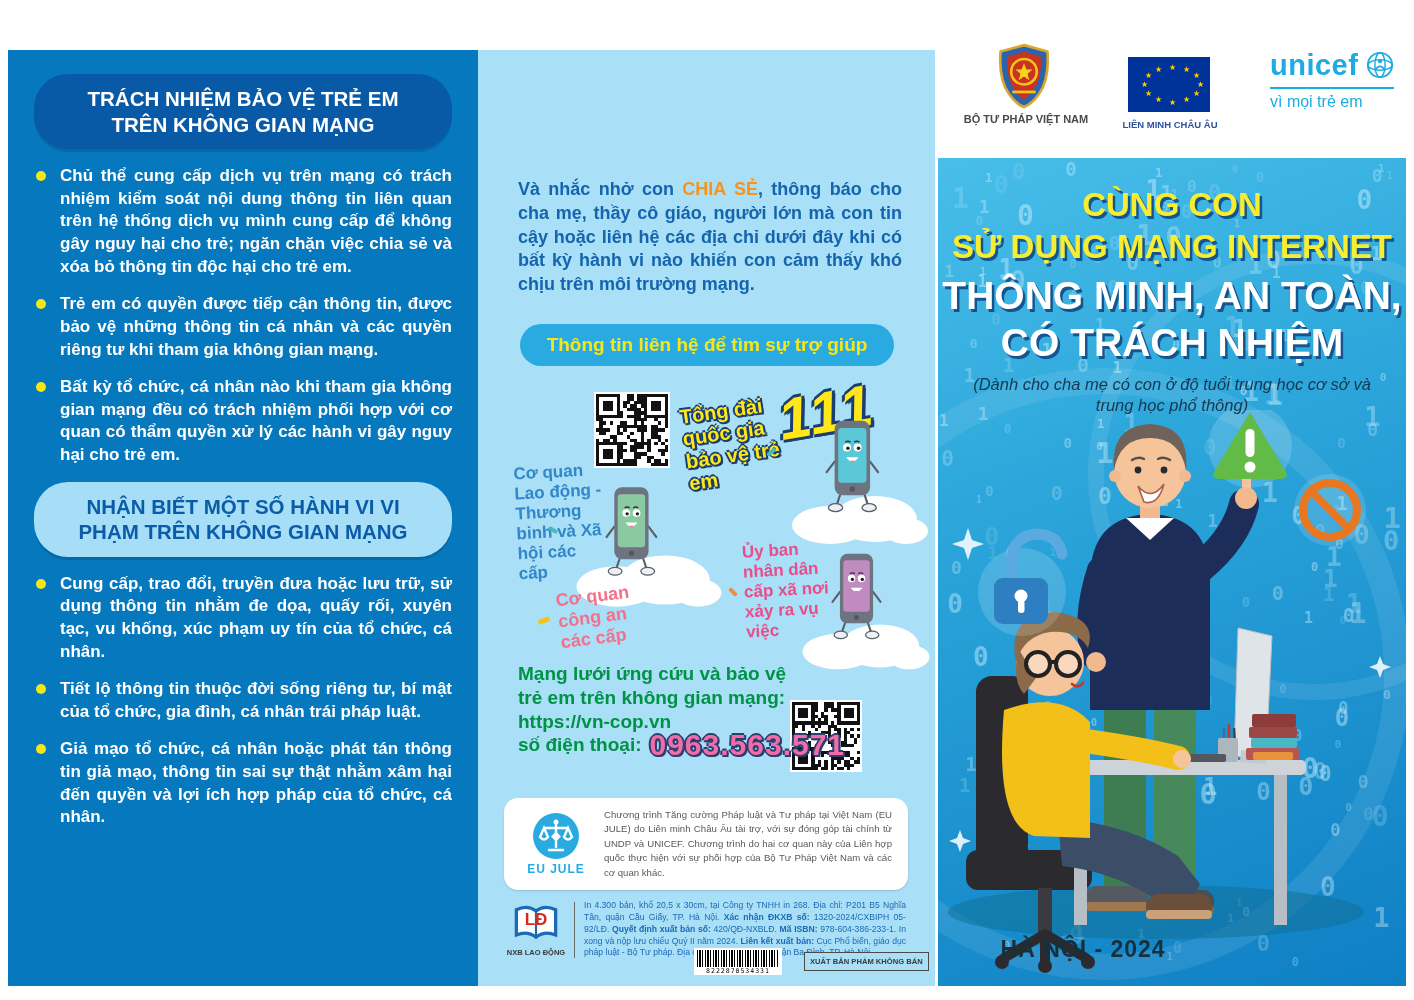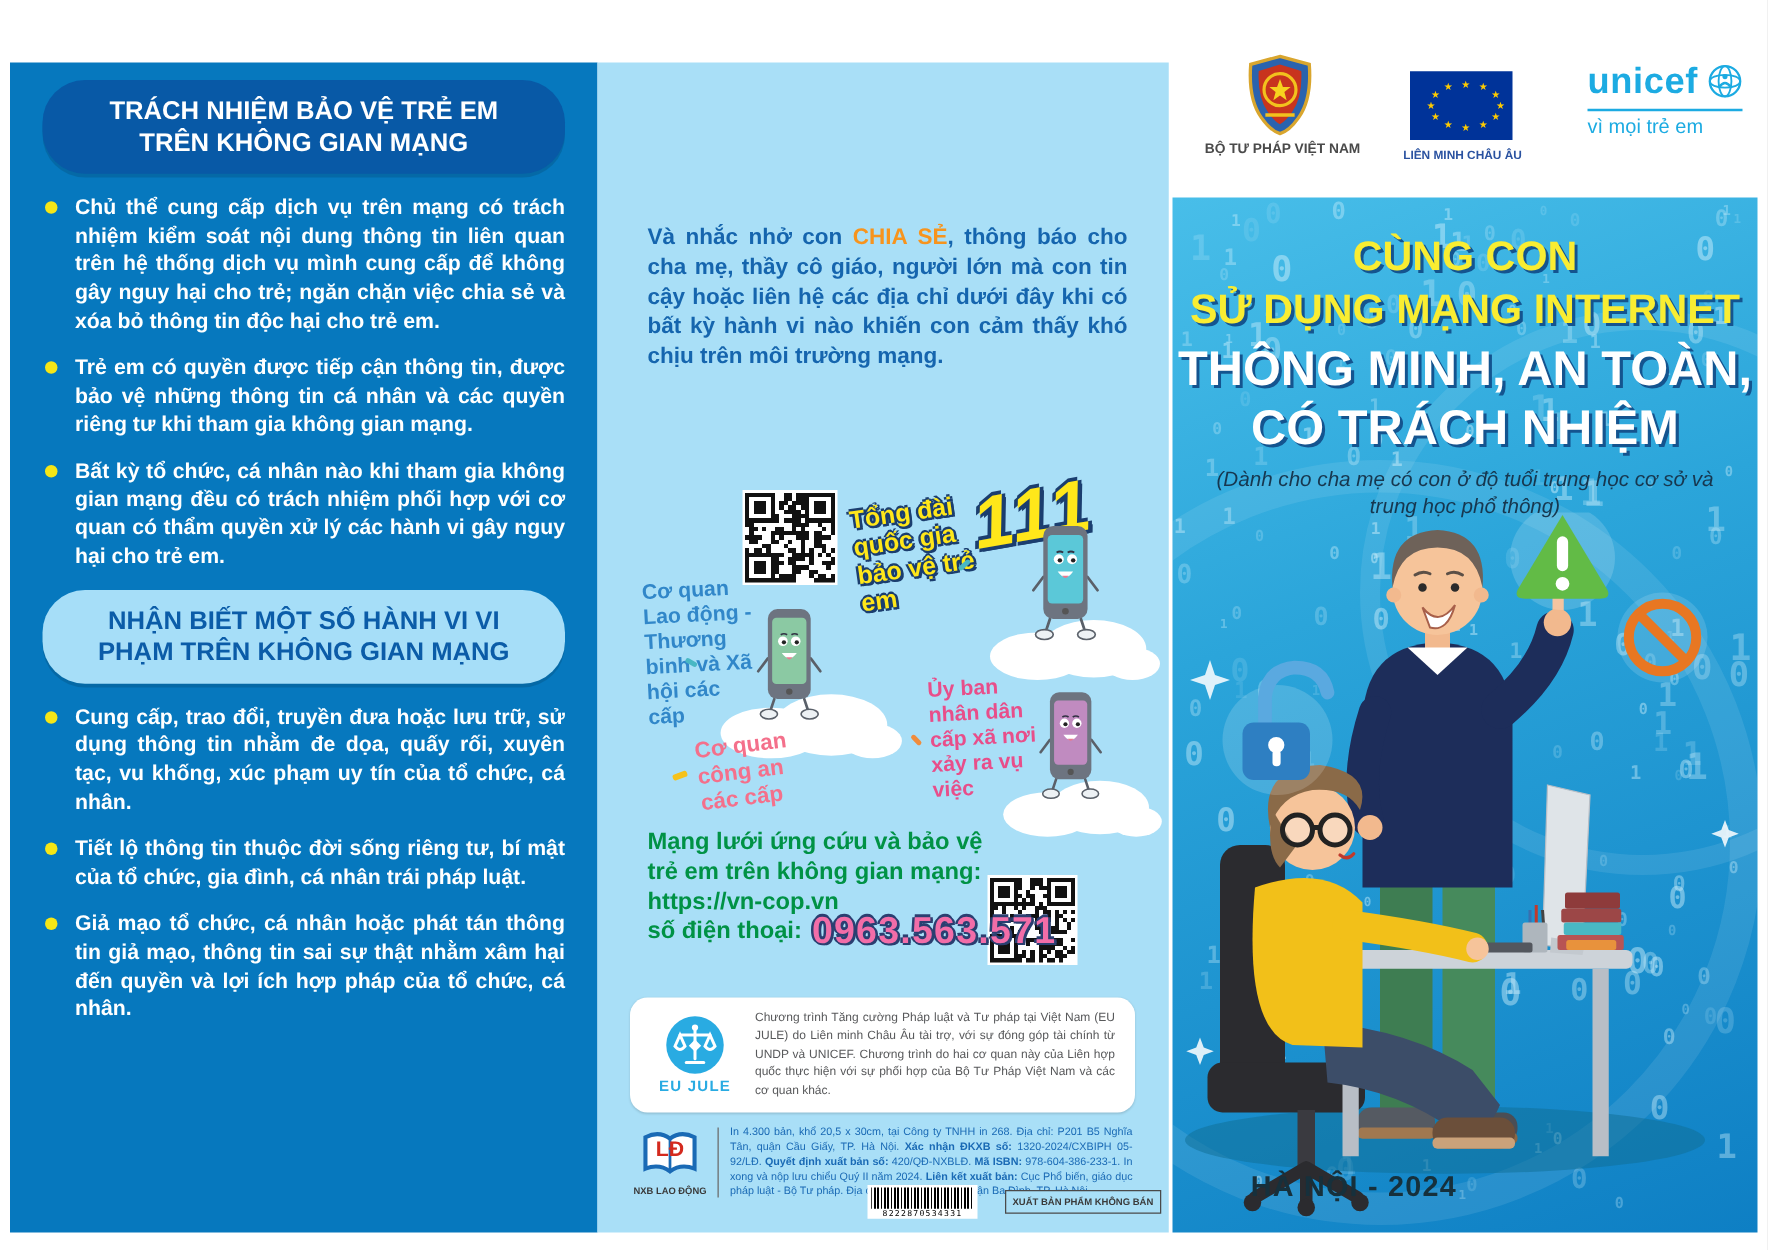--- a/index.html
+++ b/index.html
@@ -1,20 +1,20 @@
 <!DOCTYPE html>
 <html><head>
 <meta charset="utf-8">
 <style>
   html,body{margin:0;padding:0;background:#e8e8e8;}
   .page{position:relative;width:1414px;height:1000px;background:#ffffff;margin:0 auto;
         font-family:"Liberation Sans",sans-serif;overflow:hidden;}
   
   .left-panel{position:absolute;left:8px;top:50px;width:470px;height:936px;background:#0678BE;
-              box-sizing:border-box;padding:14px 26px;}
+              box-sizing:border-box;padding:24px 26px;}
   .heading-box{border-radius:34px;text-align:center;font-weight:bold;font-size:20.5px;
                line-height:1.25;padding:12px 26px;box-sizing:border-box;}
   .heading-box.dark{background:#0859A6;color:#ffffff;box-shadow:0 3px 0 rgba(0,0,0,0.12);}
   .heading-box.light{background:#A6DEF8;color:#0B5CA8;box-shadow:0 3px 0 rgba(0,0,0,0.12);}
   .bullets{list-style:none;margin:16px 0 10px 0;padding:0;}
   .bullets li{position:relative;padding-left:26px;margin-bottom:15px;}
   .dot{position:absolute;left:2px;top:6px;width:10px;height:10px;border-radius:50%;background:#F5E616;}
   .btxt{color:#ffffff;font-size:17px;font-weight:bold;line-height:1.33;text-align:justify;display:block;}
   
   .middle-panel{position:absolute;left:478px;top:50px;width:457px;height:936px;background:#A9DFF7;}
@@ -137,20 +137,21 @@
           <span class="dot"></span>
           <span class="btxt">Giả mạo tổ chức, cá nhân hoặc phát tán thông tin giả mạo, thông tin sai sự thật nhằm xâm hại đến quyền và lợi ích hợp pháp của tổ chức, cá nhân.</span>
         </li>
     </ul>
   </section>
 
   <section class="middle-panel">
 
     <p class="para" style="top:128px;"><span>Và nhắc nhở con </span><span class="org">CHIA SẺ</span><span>, thông báo cho cha mẹ, thầy cô giáo, người lớn mà con tin cậy hoặc liên hệ các địa chỉ dưới đây khi có bất kỳ hành vi nào khiến con cảm thấy khó chịu trên môi trường mạng.</span></p>
 
+    <div class="help-banner">Thông tin liên hệ để tìm sự trợ giúp</div>
 
     <div class="contact-zone">
       <div class="qr" style="left:116px;top:22px;width:72px;height:72px;"><svg viewBox="0 0 21 21" width="100%" height="100%" shape-rendering="crispEdges">
             <rect width="21" height="21" fill="#fff"></rect>
             <g fill="#111">
               <rect x="9" y="0" width="1" height="1"></rect>
               <rect x="10" y="0" width="1" height="1"></rect>
               <rect x="12" y="0" width="1" height="1"></rect>
               <rect x="13" y="0" width="1" height="1"></rect>
               <rect x="9" y="1" width="1" height="1"></rect>

